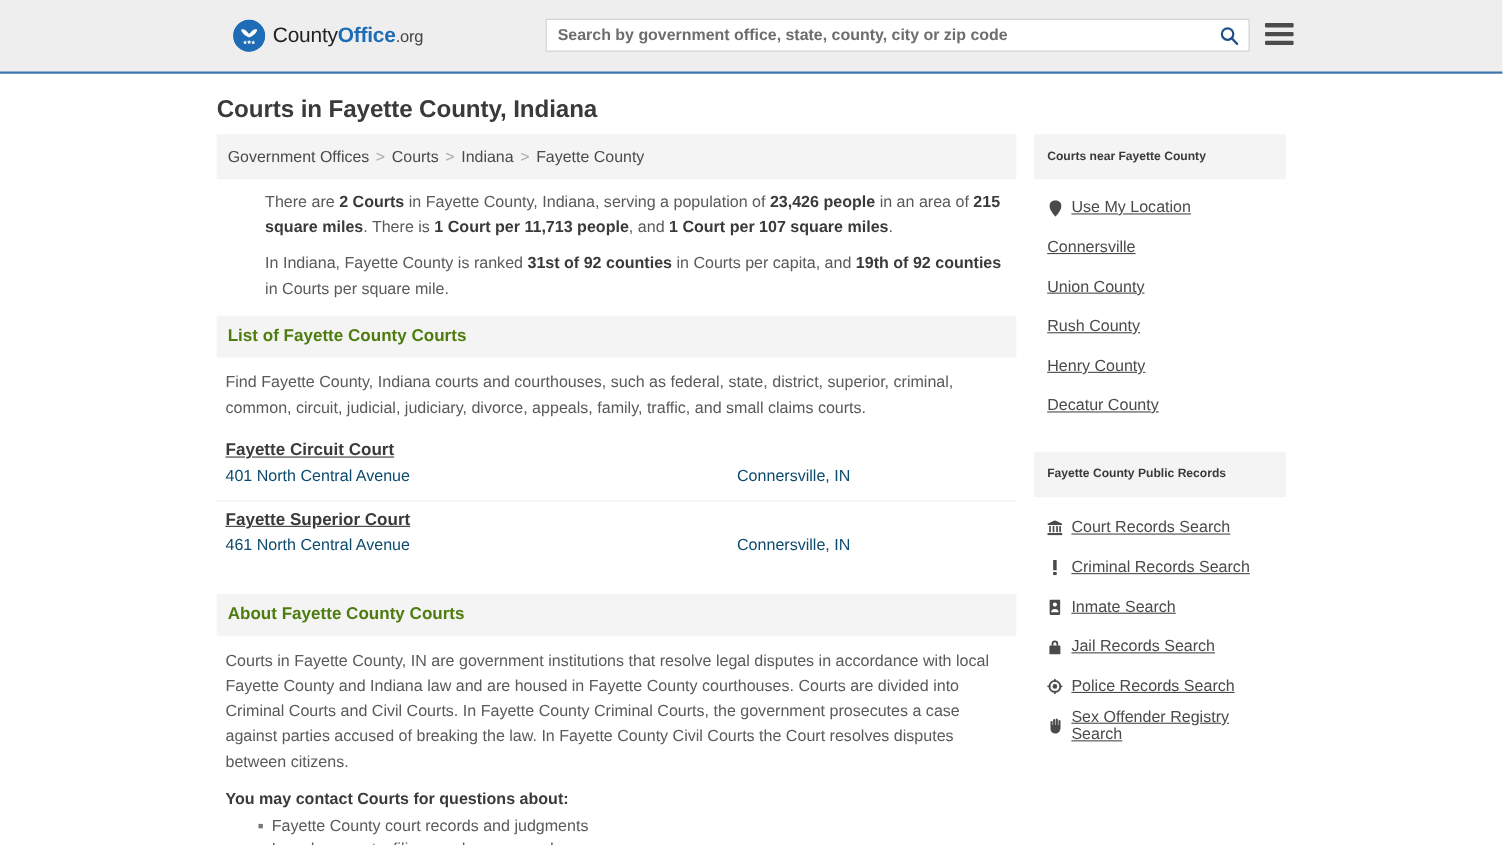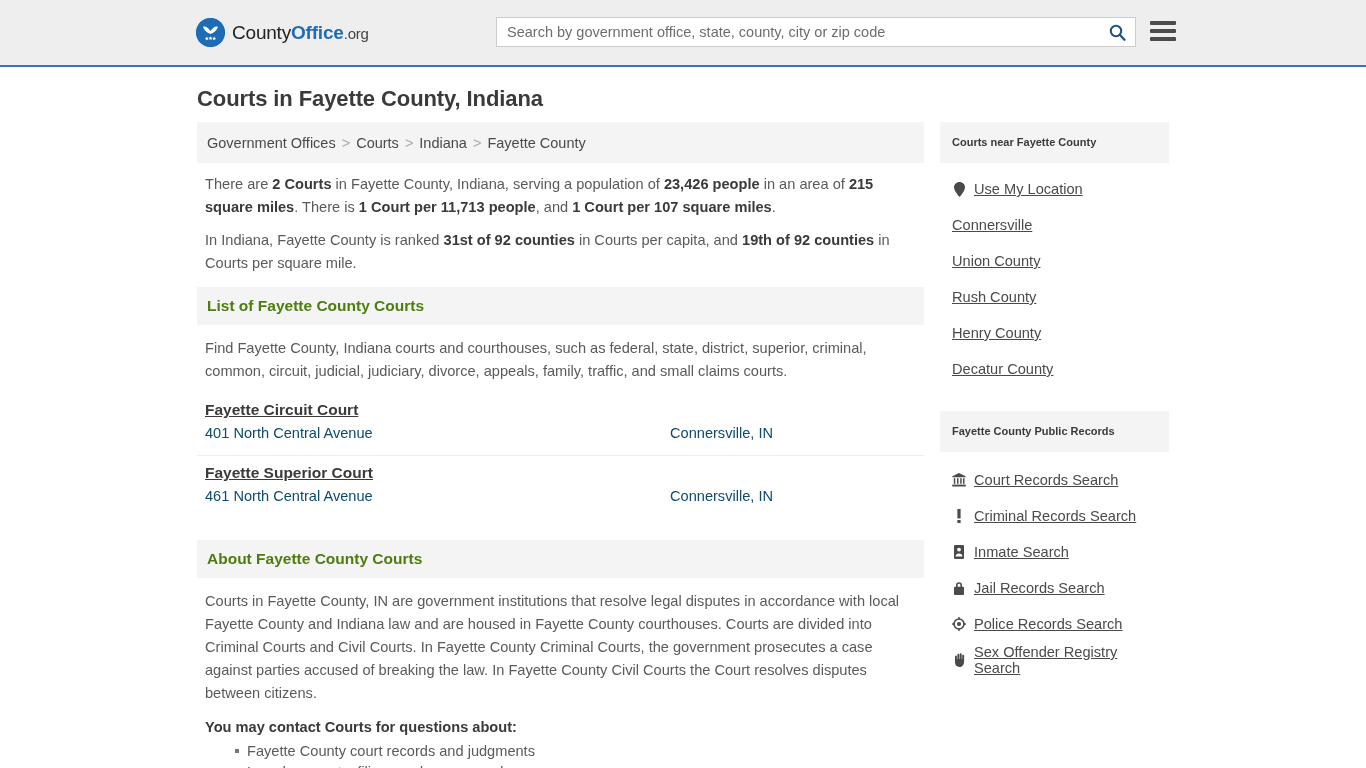--- a/index.html
+++ b/index.html
@@ -15,21 +15,21 @@
   #site-header {
     height: 67px;
     background: #eeeeee;
     border-bottom: 2px solid #3a76ad;
     display: flex;
     align-items: center;
     position: relative;
   }
   #brand {
     position: absolute;
-    left: 196px;
+    left: 212px;
     top: 18px;
     display: flex;
     align-items: center;
     gap: 7px;
     text-decoration: none;
   }
   .logo-mark {
     width: 29px; height: 29px;
     border-radius: 50%;
     background: #1d6cb5;
@@ -61,20 +61,21 @@
   #search-input {
     border: 0;
     outline: none;
     flex: 1;
     height: 28px;
     padding: 0 10px;
     font-size: 14.5px;
     color: #555555;
     font-family: "Liberation Sans", sans-serif;
     background: transparent;
+    font-weight: bold;
   }
   #search-input::placeholder { color: #6d6d6d; opacity: 1; }
   #search-btn {
     width: 36px; height: 28px;
     background: transparent;
     border: 0;
     cursor: pointer;
     display: flex; align-items: center; justify-content: center;
   }
   #menu-btn {
@@ -133,21 +134,21 @@
     font-size: 14.5px;
     gap: 6px;
   }
   #breadcrumb a {
     color: #4a4a4a;
     text-decoration: none;
   }
   #breadcrumb .crumb-sep { color: #a9a9a9; }
 
   
-  #intro { padding: 10px 8px 0 8px; }
+  #intro { padding: 10px 8px 0 8px; margin-left: 36px; }
   #intro p {
     margin: 0 0 10px 0;
     font-size: 14.6px;
     line-height: 23px;
     color: #5a5a5a;
   }
   #intro b, .stat { color: #3a3a3a; font-weight: bold; }
 
   
   .section-head {

